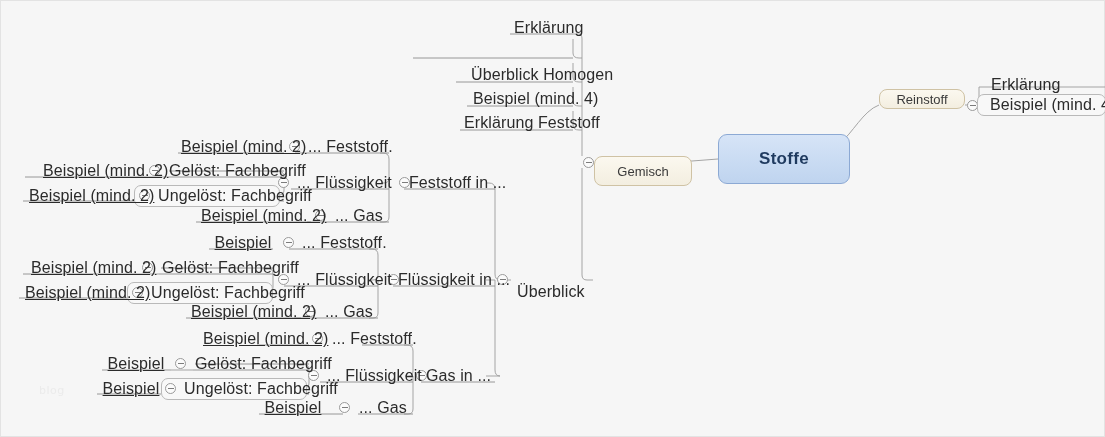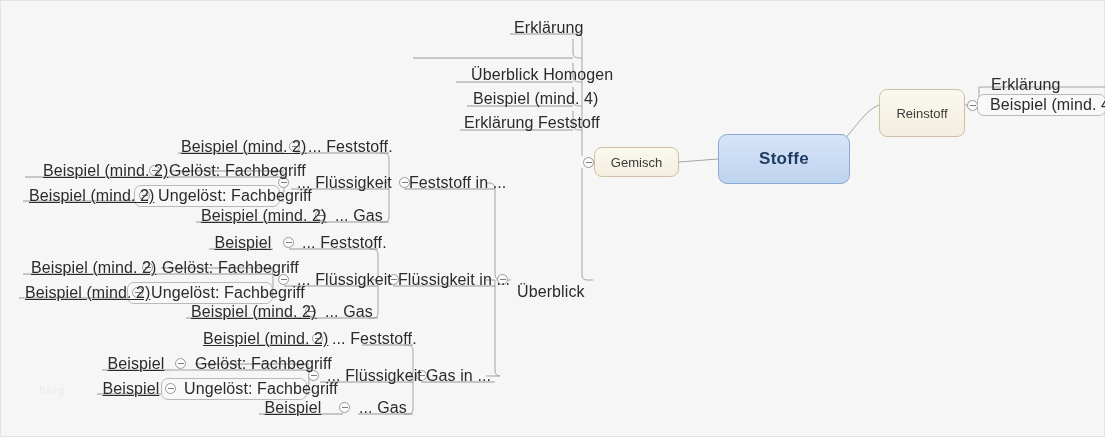--- a/index.html
+++ b/index.html
@@ -71,22 +71,22 @@
   }
   .ivory{
     position:absolute;
     border:1px solid #cfc2a4;
     border-radius:8px;
     background:linear-gradient(180deg,#fbf8ef 0%,#f3eee0 100%);
     box-sizing:border-box;
     display:flex;align-items:center;justify-content:center;
     font-size:13px;color:#3a3a3a;
   }
-  #node-gemisch{ left:593px;top:146px;width:85px;height:30px; }
-  #node-reinstoff{ left:878px;top:88px;width:86px;height:48px; }
+  #node-gemisch{ left:593px;top:155px;width:98px;height:30px; }
+  #node-reinstoff{ left:878px;top:88px;width:86px;height:20px; }
 
   .watermark{
     position:absolute;left:38px;top:383px;
     font-size:11px;color:#ebebeb;
     font-family:"DejaVu Sans",sans-serif;
     letter-spacing:.5px;
   }
 </style>
 </head>
 <body>

